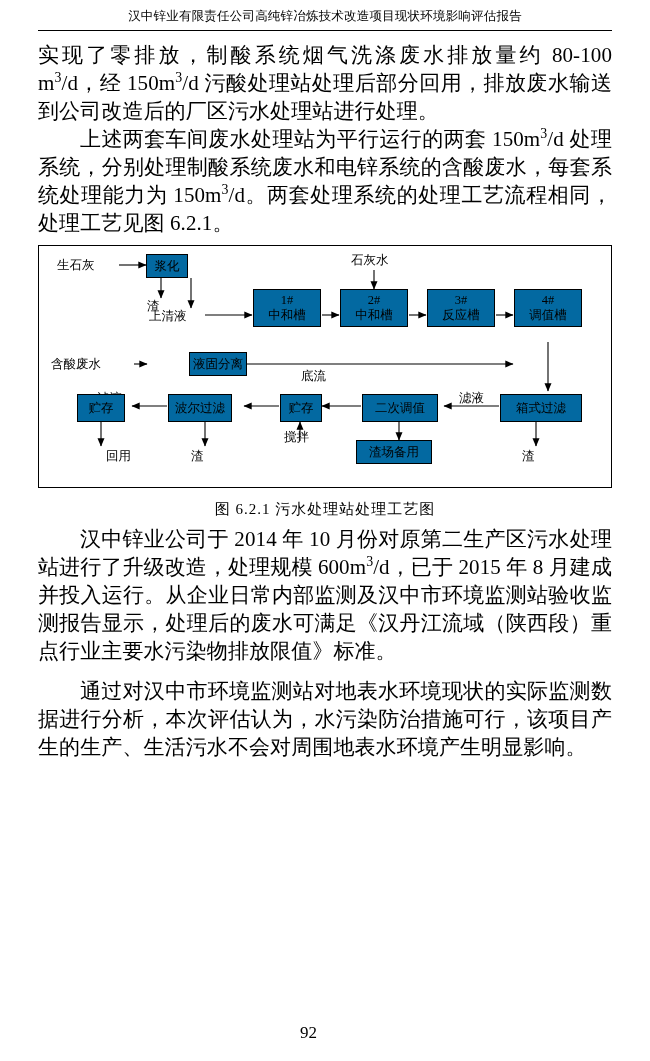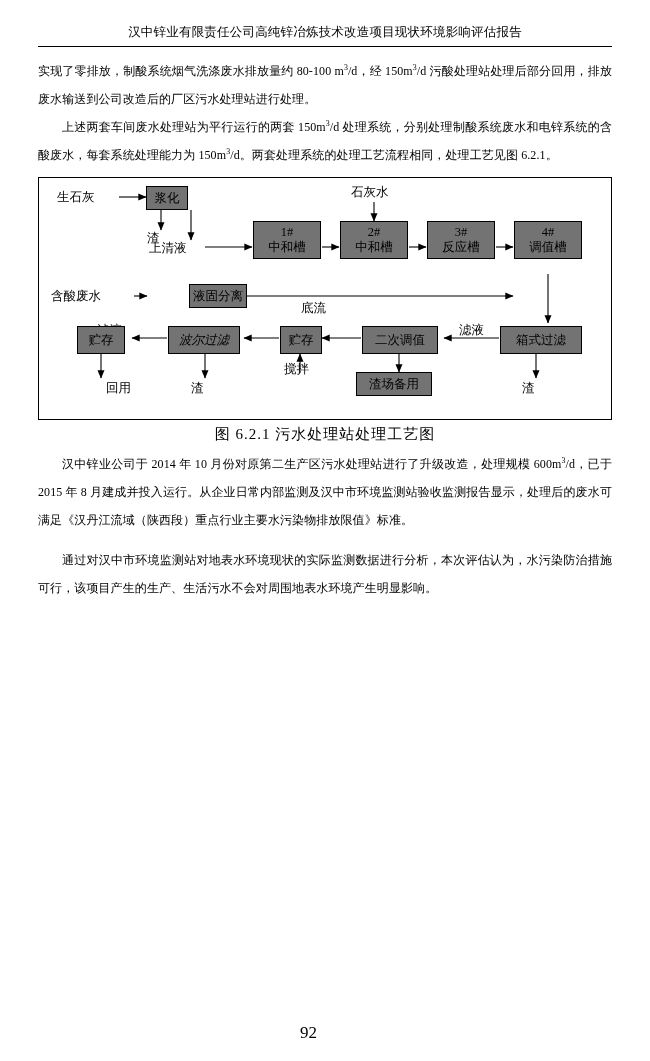--- a/index.html
+++ b/index.html
@@ -13,36 +13,36 @@
     font-family: "Liberation Serif", "DejaVu Serif", serif;
     color: #000000;
     position: relative;
     overflow: hidden;
   }
   .page {
     position: relative;
     width: 650px;
     height: 1061px;
     box-sizing: border-box;
-    padding: 16px 38px;
+    padding: 0 38px;
   }
   
   .header {
     text-align: center;
     font-size: 12.5px;
     padding-top: 8px;
     letter-spacing: 0.2px;
   }
   .header-rule {
     border-bottom: 1.4px solid #000;
     margin-top: 5px;
   }
   
   .para {
-    font-size: 12px;
+    font-size: 21px;
     line-height: 28px;
     text-align: justify;
     margin: 0;
     letter-spacing: 0.1px;
   }
   .indent {
     text-indent: 2em;
   }
   .teal {
     color: #2ea3a0;
@@ -64,32 +64,32 @@
   }
   .fig {
     position: absolute;
     left: 0; top: 0;
     width: 100%;
     height: 100%;
   }
   .fig-caption {
     text-align: center;
     font-size: 15px;
-    margin-top: 5px;
+    margin-top: 12px;
     letter-spacing: 1px;
   }
   .box {
     position: absolute;
     border: 1.1px solid #000;
     box-sizing: border-box;
     font-size: 12.5px;
     display: flex;
     align-items: center;
     justify-content: center;
-    background: #737373;
+    background: #0369a1;
     line-height: 15px;
     text-align: center;
   }
   .lbl {
     position: absolute;
     font-size: 12.5px;
     white-space: nowrap;
     background: transparent;
   }
   
@@ -191,21 +191,21 @@
 调值槽</div>
 
       <div class="lbl" style="left:12px;  top:110px;">含酸废水</div>
       <div class="box" style="left:108px; top:106px; width:58px; height:24px;margin-left:42px;">液固分离</div>
       <div class="lbl" style="left:262px; top:122px;text-align:right;">底流</div>
 
       <div class="lbl" style="left:58px;  top:144px;">滤液</div>
       <div class="lbl" style="left:420px; top:144px;">滤液</div>
 
       <div class="box" style="left:38px;  top:148px; width:48px; height:28px;">贮存</div>
-      <div class="box" style="left:129px; top:148px; width:72px; height:28px;font-style:italic;">波尔过滤</div>
+      <div class="box" style="left:129px; top:148px; width:64px; height:28px;">波尔过滤</div>
       <div class="box" style="left:241px; top:148px; width:42px; height:28px;">贮存</div>
       <div class="box" style="left:323px; top:148px; width:76px; height:28px;">二次调值</div>
       <div class="box" style="left:461px; top:148px; width:82px; height:28px;">箱式过滤</div>
 
       <div class="lbl" style="left:245px; top:183px;">搅拌</div>
       <div class="lbl" style="left:46px;  top:202px;margin-left:21px;">回用</div>
       <div class="lbl" style="left:152px; top:202px;">渣</div>
       <div class="lbl" style="left:483px; top:202px;">渣</div>
       <div class="box" style="left:317px; top:194px; width:76px; height:24px;">渣场备用</div>
 

